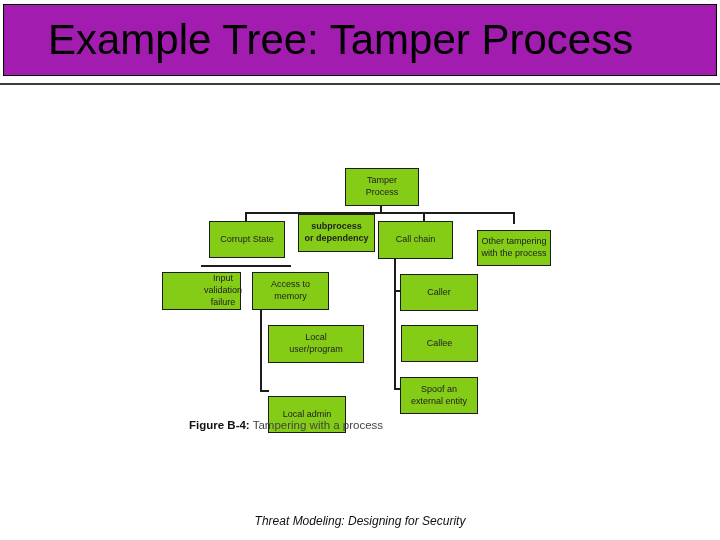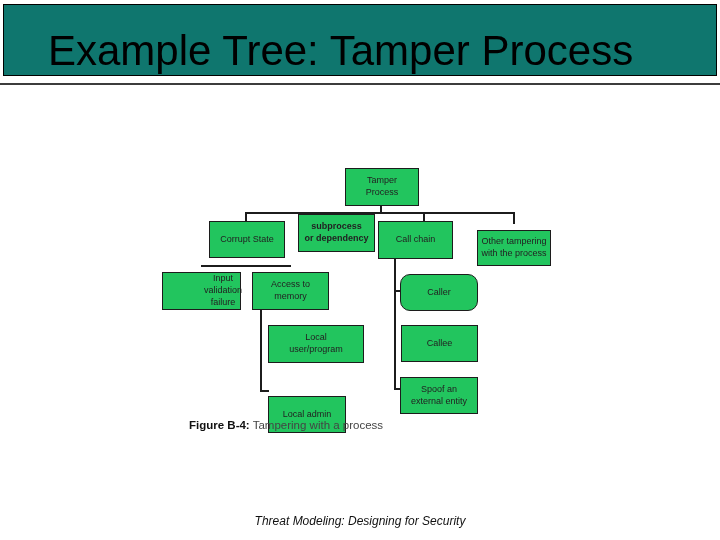--- a/index.html
+++ b/index.html
@@ -3,44 +3,44 @@
 <meta charset="utf-8">
 <style>
   html,body{margin:0;padding:0;}
   body{
     width:720px;height:540px;position:relative;overflow:hidden;
     background:#ffffff;font-family:"Liberation Sans", sans-serif;
   }
   
   .title-bar{
     position:absolute;left:3px;top:4px;width:714px;height:72px;
-    background:#0f766e;border:1.5px solid #000;box-sizing:border-box;
-    display:flex;align-items:flex-end;padding-left:44px;
+    background:#a21caf;border:1.5px solid #000;box-sizing:border-box;
+    display:flex;align-items:center;padding-left:44px;
   }
   .title-bar h1{
     margin:0;font-size:42px;font-weight:400;color:#000;letter-spacing:0;
     font-family:"Liberation Sans", sans-serif;
   }
   .title-rule{
     position:absolute;left:0;top:83px;width:720px;height:2px;background:#3c3c3c;
   }
   
   .node{
-    position:absolute;background:#22c55e;border:1.5px solid #1c1c1c;box-sizing:border-box;
+    position:absolute;background:#84cc16;border:1.5px solid #1c1c1c;box-sizing:border-box;
     display:flex;align-items:center;justify-content:center;text-align:center;
     font-size:9px;line-height:1.3;color:#222;white-space:pre-line;padding:1px;
   }
   #n-tamper        {left:345px;top:168px;width:74px;height:38px;}
   #n-corrupt       {left:209px;top:221px;width:76px;height:37px;}
   #n-subprocess    {left:298px;top:214px;width:77px;height:38px;font-weight:bold;}
   #n-callchain     {left:378px;top:221px;width:75px;height:38px;}
   #n-other         {left:477px;top:223px;width:74px;height:36px;margin-top:7px;}
   #n-inputval      {left:162px;top:272px;width:79px;height:38px;padding-left:44px;}
   #n-access        {left:252px;top:272px;width:77px;height:38px;}
-  #n-caller        {left:400px;top:274px;width:78px;height:37px;border-radius:10px;}
+  #n-caller        {left:400px;top:274px;width:78px;height:37px;}
   #n-localuser     {left:268px;top:325px;width:96px;height:38px;}
   #n-callee        {left:401px;top:325px;width:77px;height:37px;}
   #n-localadmin    {left:268px;top:396px;width:78px;height:37px;}
   #n-spoof         {left:400px;top:377px;width:78px;height:37px;}
   
   .vline{position:absolute;width:1.5px;background:#1c1c1c;}
   .hline{position:absolute;height:1.5px;background:#1c1c1c;}
   #c-root-stub   {left:380px;top:204px;height:9px;}
   #c-rail1       {left:245px;top:212px;width:269px;}
   #c-drop1       {left:245px;top:212px;height:10px;}

